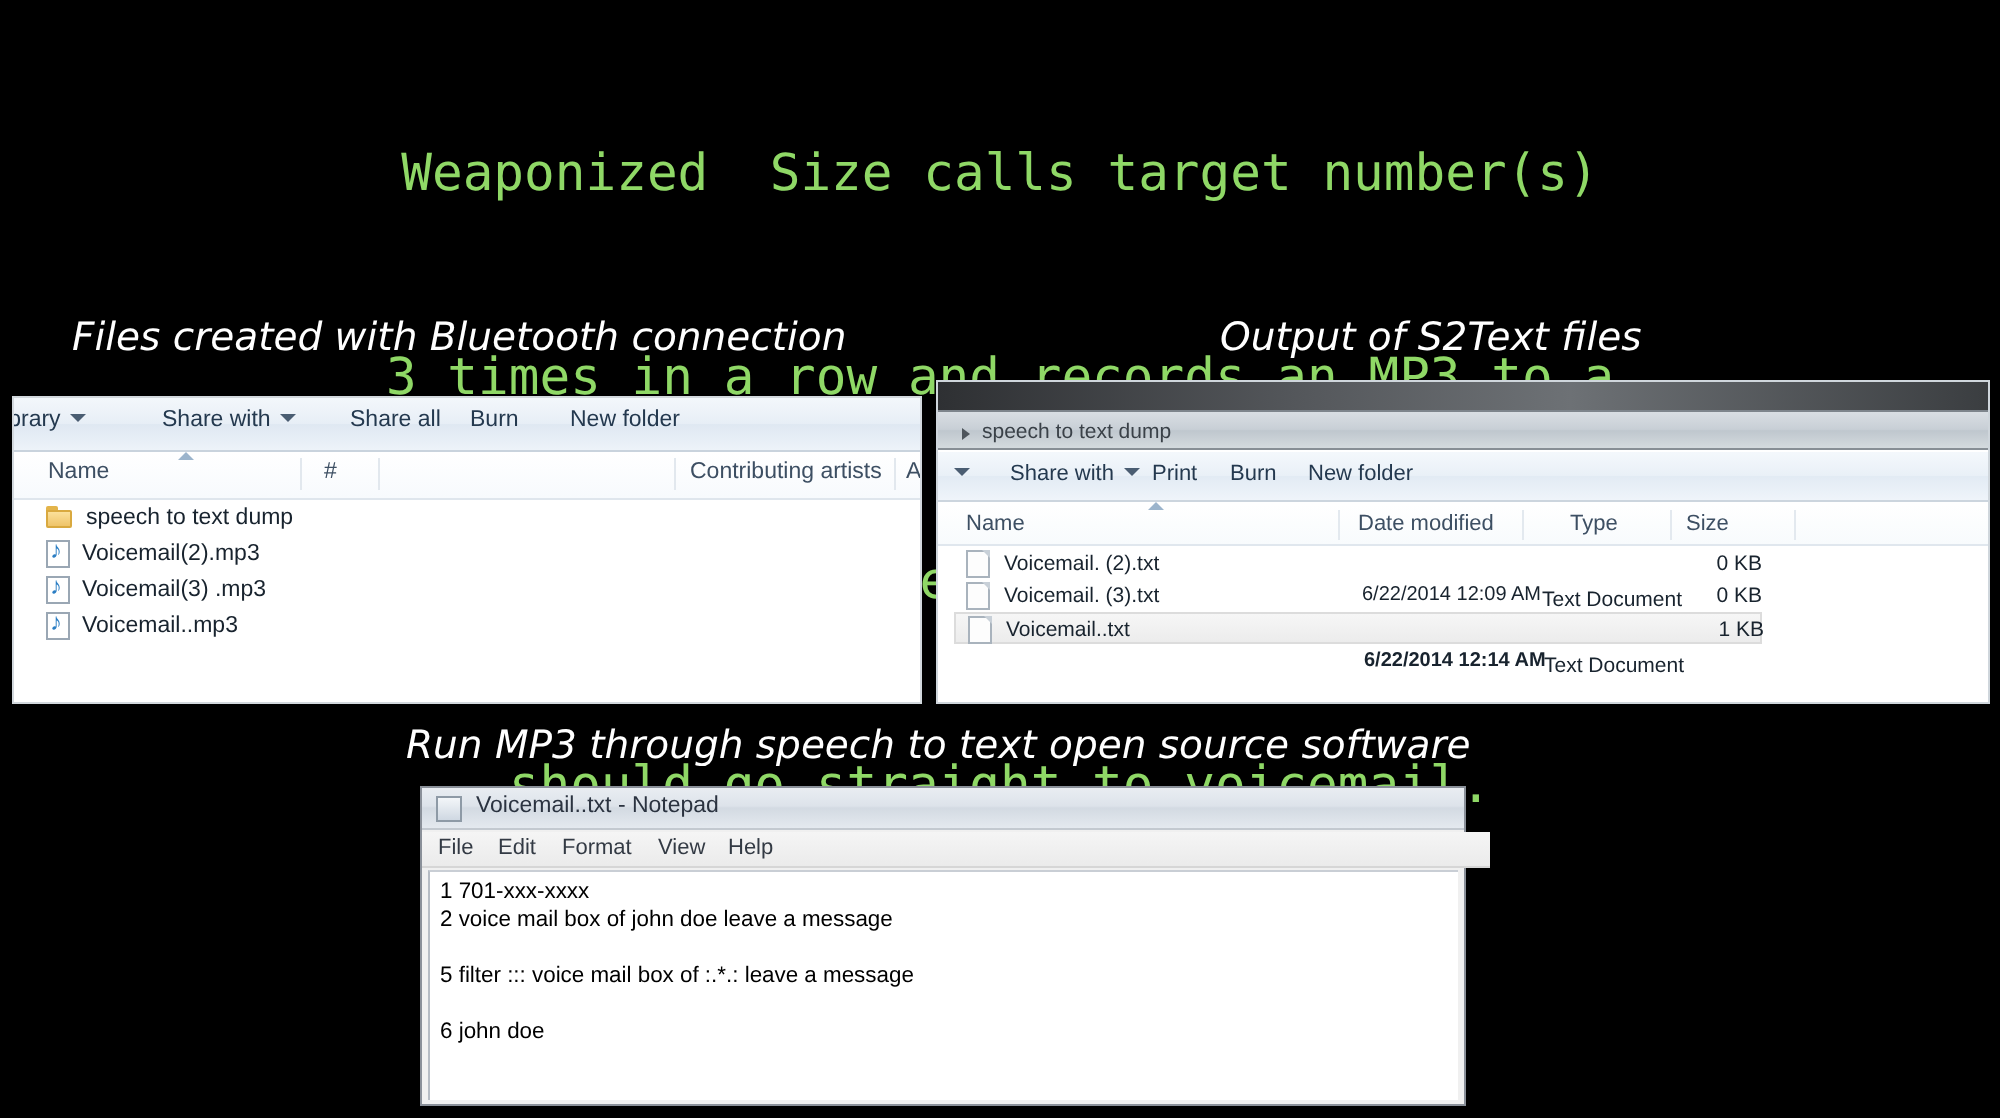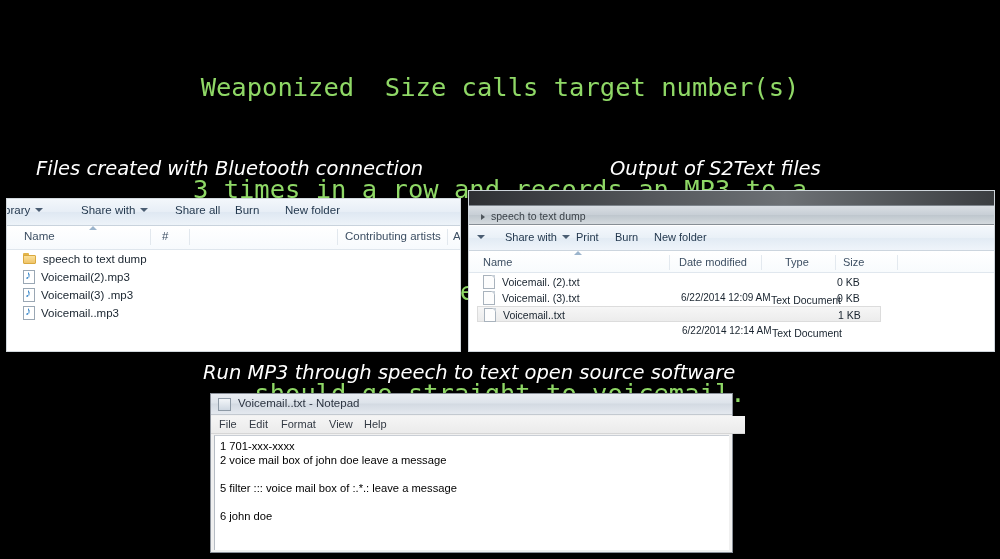--- a/index.html
+++ b/index.html
@@ -310,34 +310,34 @@
   }
   .rrow.selected .cellname { left: 6px; }
   .rrow .celldate {
     position: absolute;
     left: 212px; top: 2px;
     font-size: 10px;
     color: #18232e;
     white-space: nowrap;
     margin-top: 16px;
   }
-  .rrow.selected .celldate { left: 204px; }
+  .rrow.selected .celldate { left: 204px; font-weight: bold; }
   .rrow .celltype {
     position: absolute;
     left: 302px; top: 20px;
     font-size: 10.5px;
     color: #18232e;
     white-space: nowrap;
   }
   .rrow.selected .celltype { left: 294px; }
   .rrow .cellsize {
     position: absolute;
     left: 368px; top: 2px;
     width: 44px;
-    text-align: left;
+    text-align: right;
     font-size: 10.5px;
     color: #18232e;
     white-space: nowrap;
   }
   .rrow.selected .cellsize { left: 360px; }
 
   
   #notepad {
     position: absolute;
     left: 210px;

